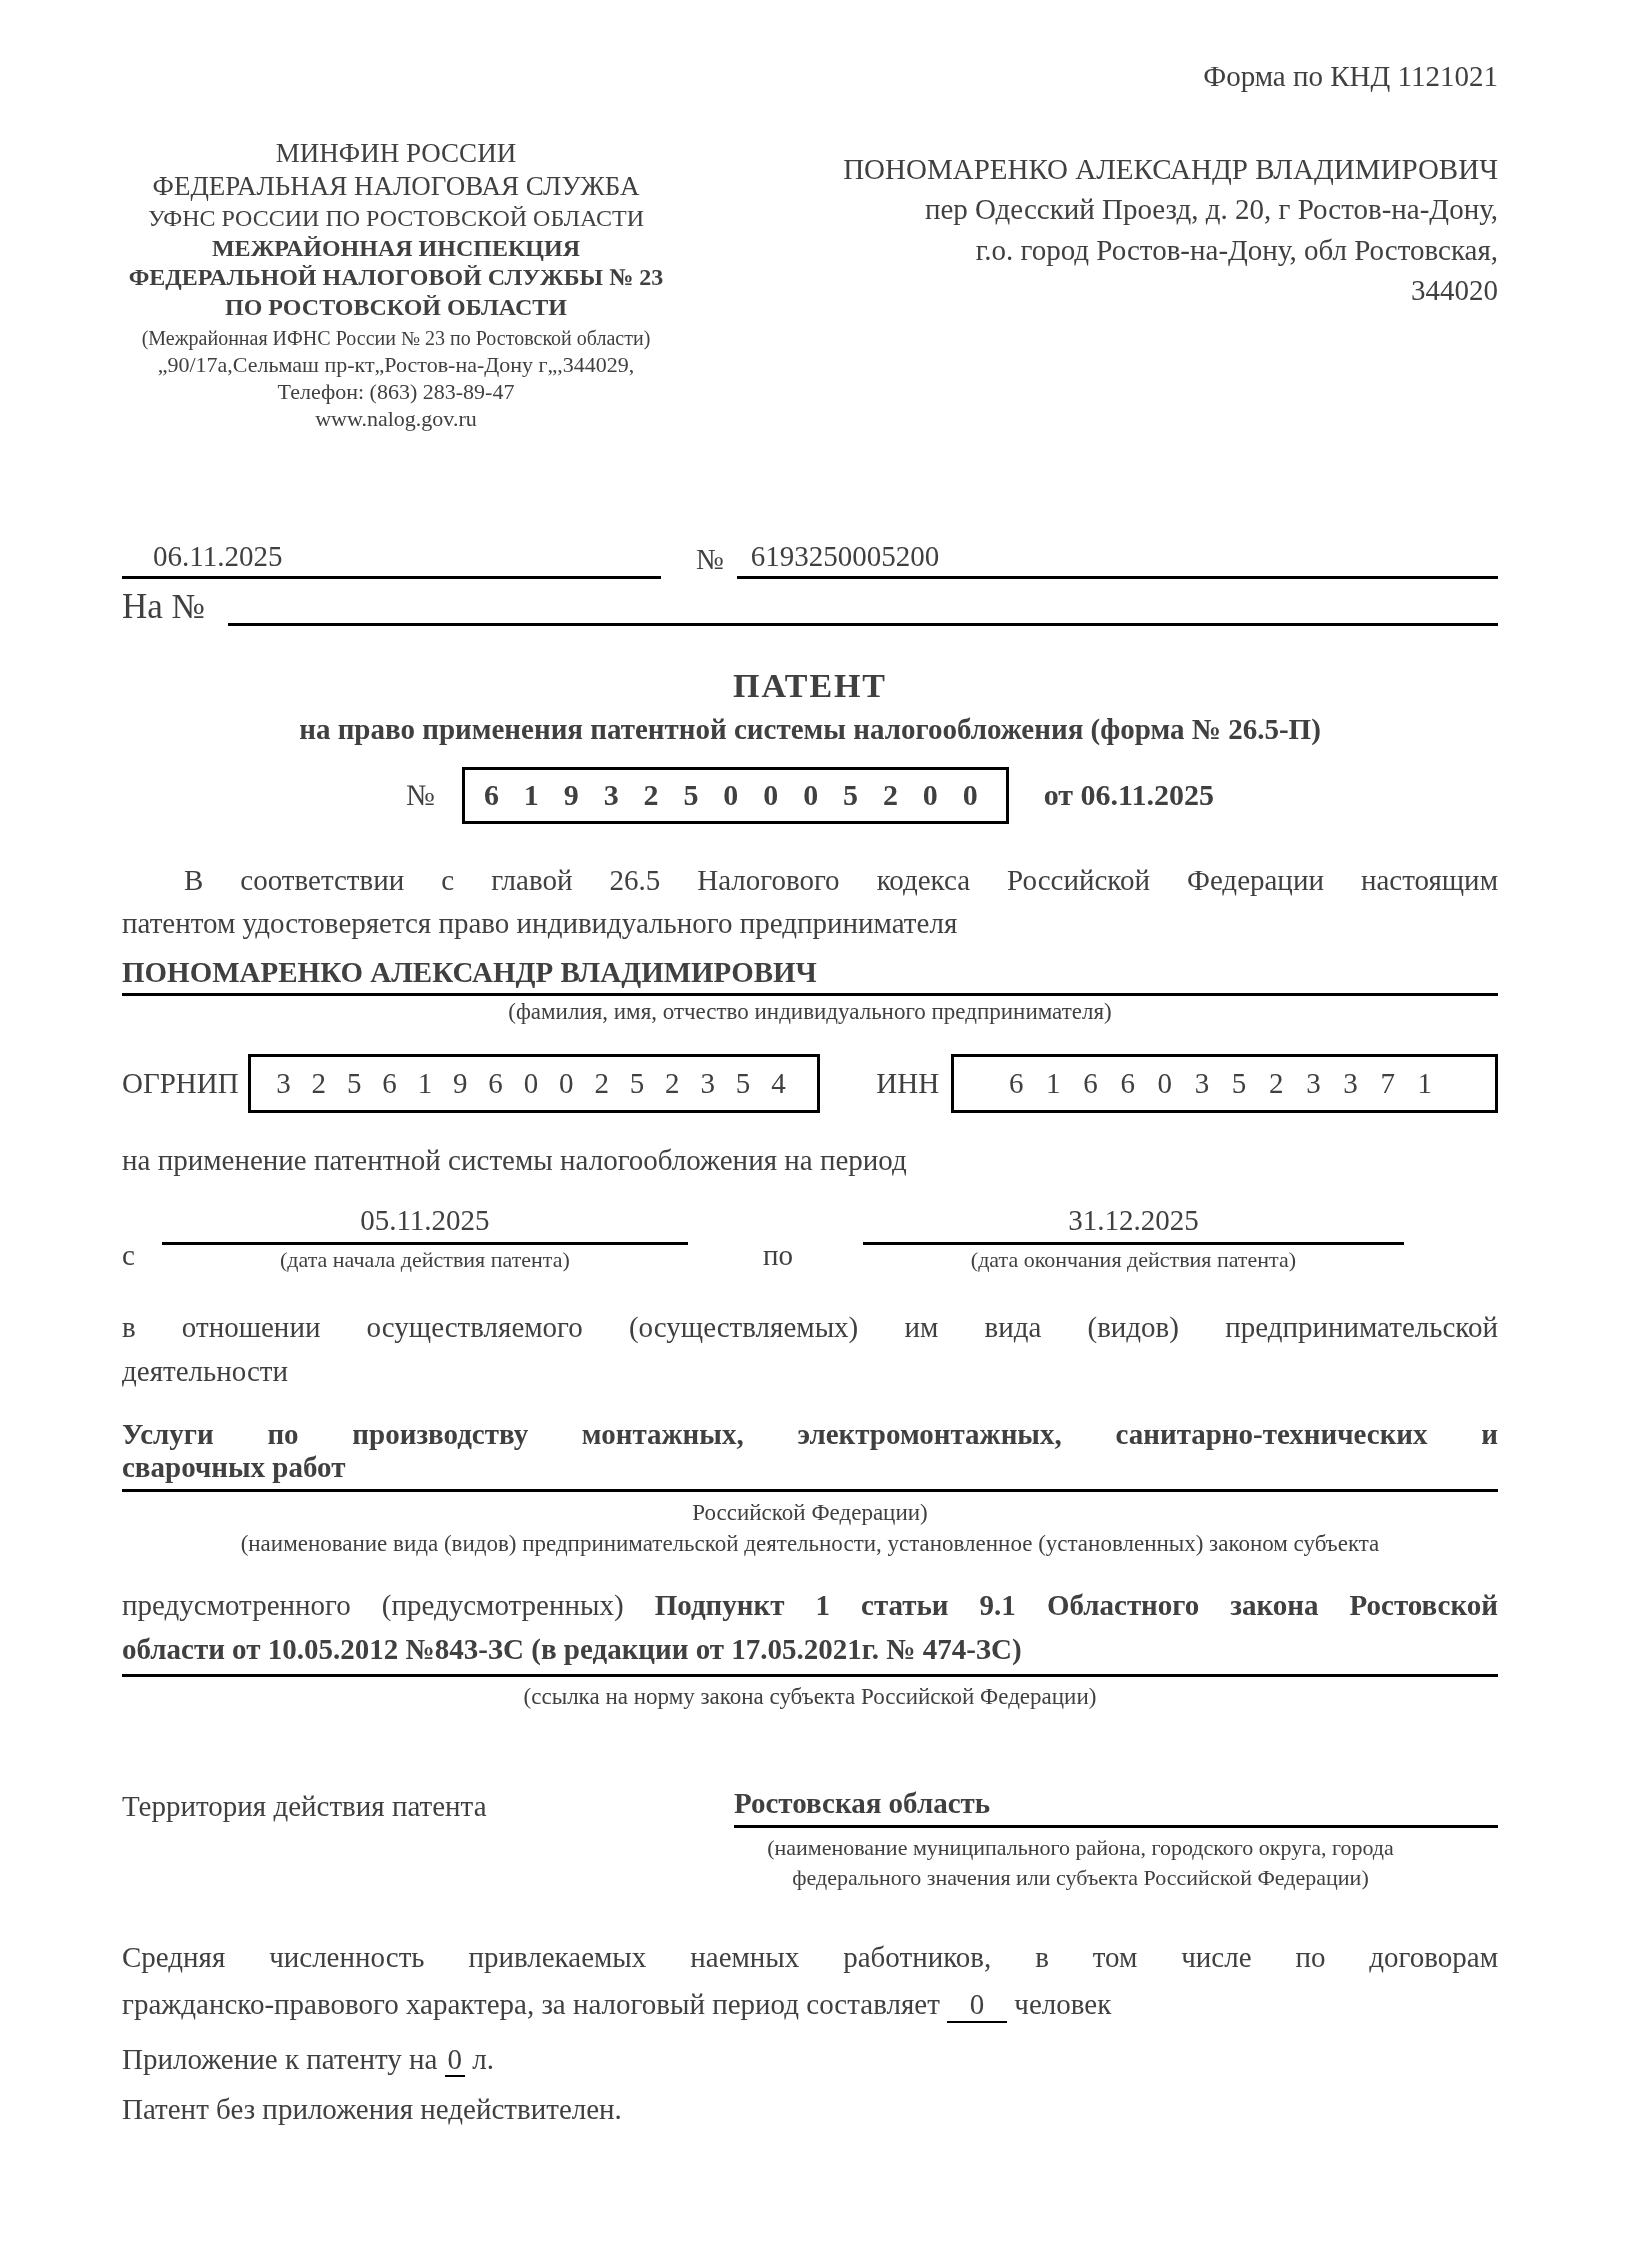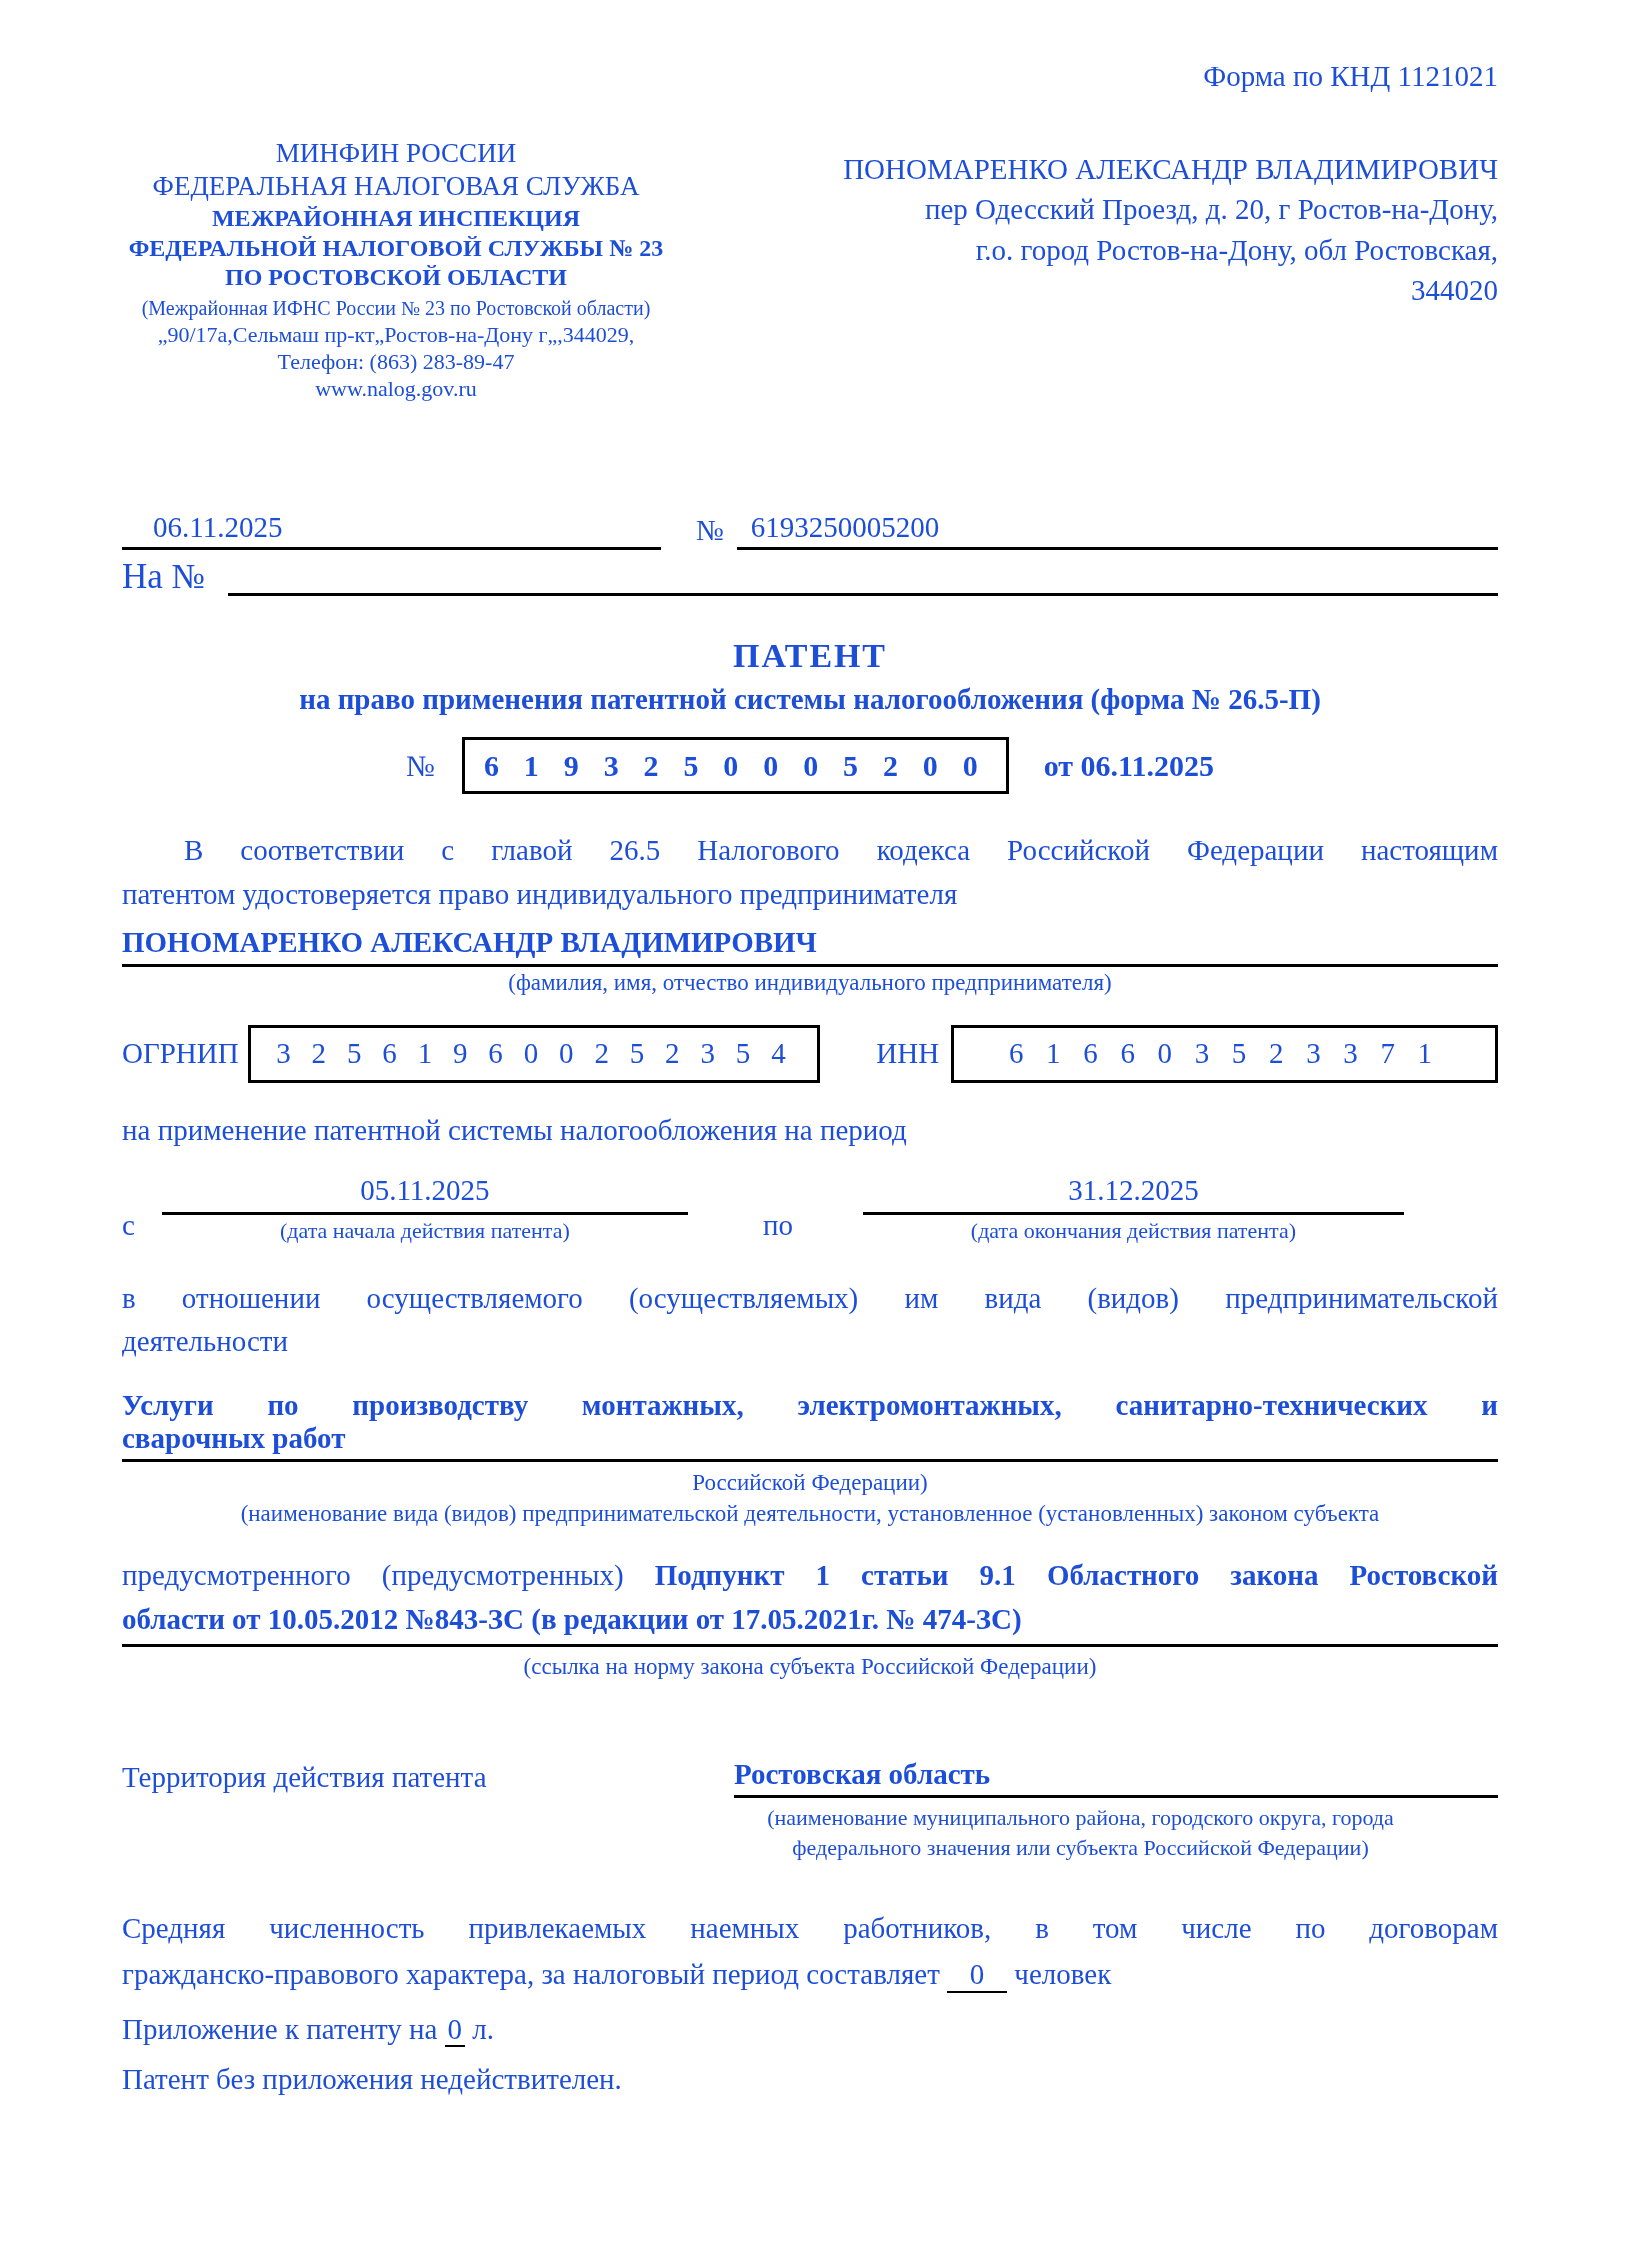--- a/index.html
+++ b/index.html
@@ -1,18 +1,18 @@
 <!DOCTYPE html>
 <html><head>
 <meta charset="utf-8">
 <style>
   * { margin:0; padding:0; box-sizing:border-box; }
   html,body { background:#e8e8e8; }
   .page {
-    width:1641px; height:2257px; background:#ffffff; color:#1d4ed8;
+    width:1641px; height:2257px; background:#ffffff; color:#404040;
     font-family:"Liberation Serif", serif; position:relative; overflow:hidden;
     margin:0 auto;
   }
   .content { padding:60px 143px 0 122px; }
 
   .form-code { text-align:right; font-size:29px; }
 
   .header-row { display:flex; justify-content:space-between; margin-top:44px; }
   .issuer { width:548px; text-align:center; line-height:1.24; }
   .issuer .l1, .issuer .l2 { font-size:27px; }
@@ -101,20 +101,21 @@
 
 <div class="page">
   <div class="content">
 
     <div class="form-code">Форма по КНД 1121021</div>
 
     <div class="header-row">
       <div class="issuer">
         <div class="l1">МИНФИН РОССИИ</div>
         <div class="l2">ФЕДЕРАЛЬНАЯ НАЛОГОВАЯ СЛУЖБА</div>
+        <div class="l3">УФНС РОССИИ ПО РОСТОВСКОЙ ОБЛАСТИ</div>
         <div class="l4">МЕЖРАЙОННАЯ ИНСПЕКЦИЯ ФЕДЕРАЛЬНОЙ НАЛОГОВОЙ СЛУЖБЫ № 23 ПО РОСТОВСКОЙ ОБЛАСТИ</div>
         <div class="l5">(Межрайонная ИФНС России № 23 по Ростовской области)</div>
         <div class="l6">„90/17а,Сельмаш пр-кт„Ростов-на-Дону г„,344029,</div>
         <div class="l7">Телефон: (863) 283-89-47</div>
         <div class="l8">www.nalog.gov.ru</div>
       </div>
       <div class="recipient">
         <div>ПОНОМАРЕНКО АЛЕКСАНДР ВЛАДИМИРОВИЧ</div>
         <div>пер Одесский Проезд, д. 20, г Ростов-на-Дону,</div>
         <div>г.о. город Ростов-на-Дону, обл Ростовская,</div>

